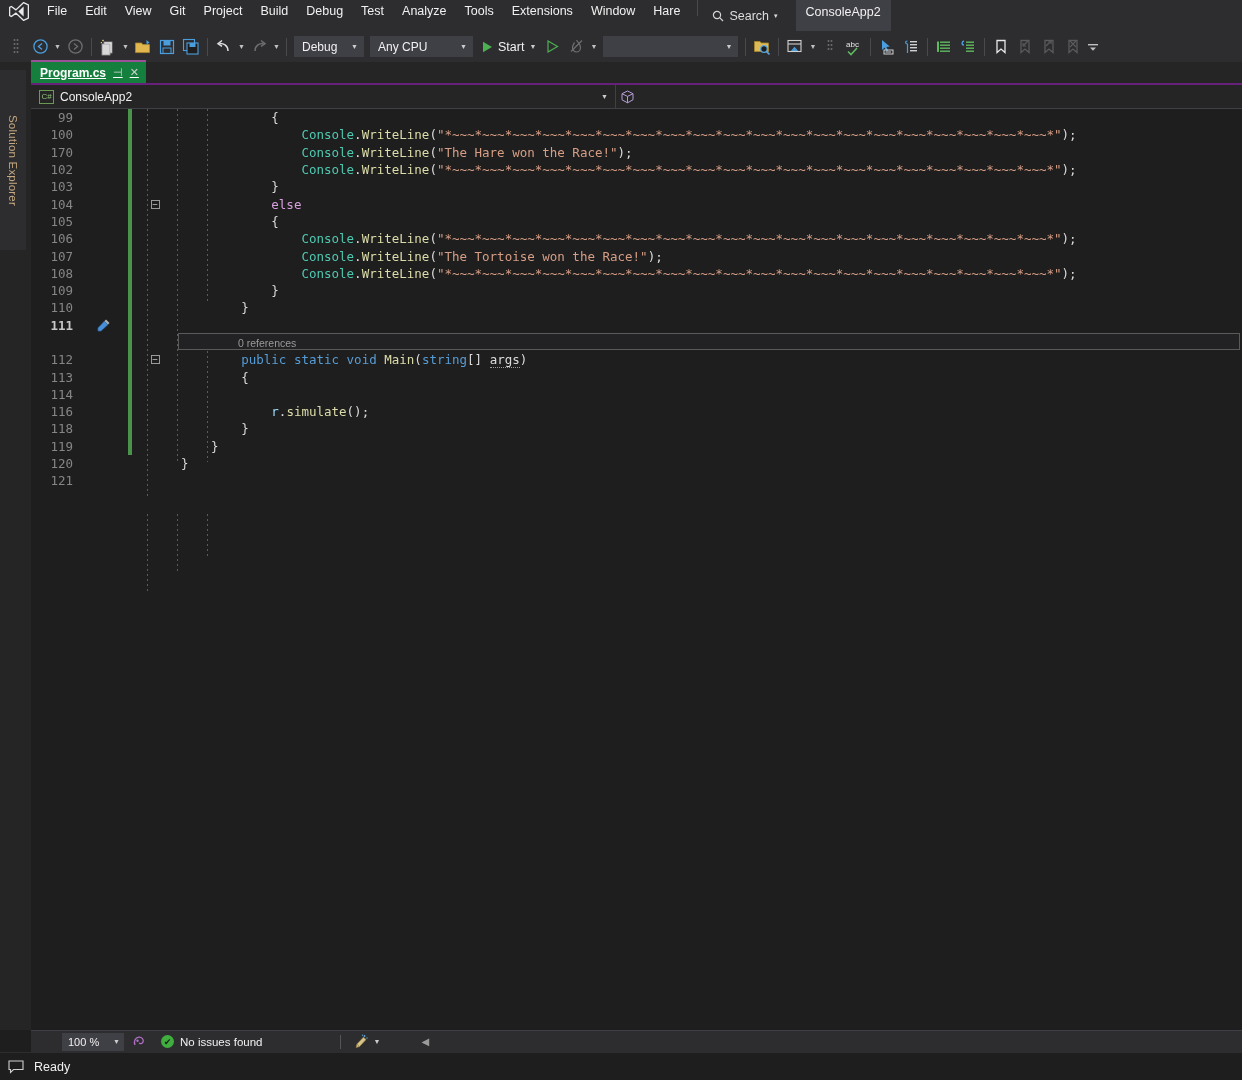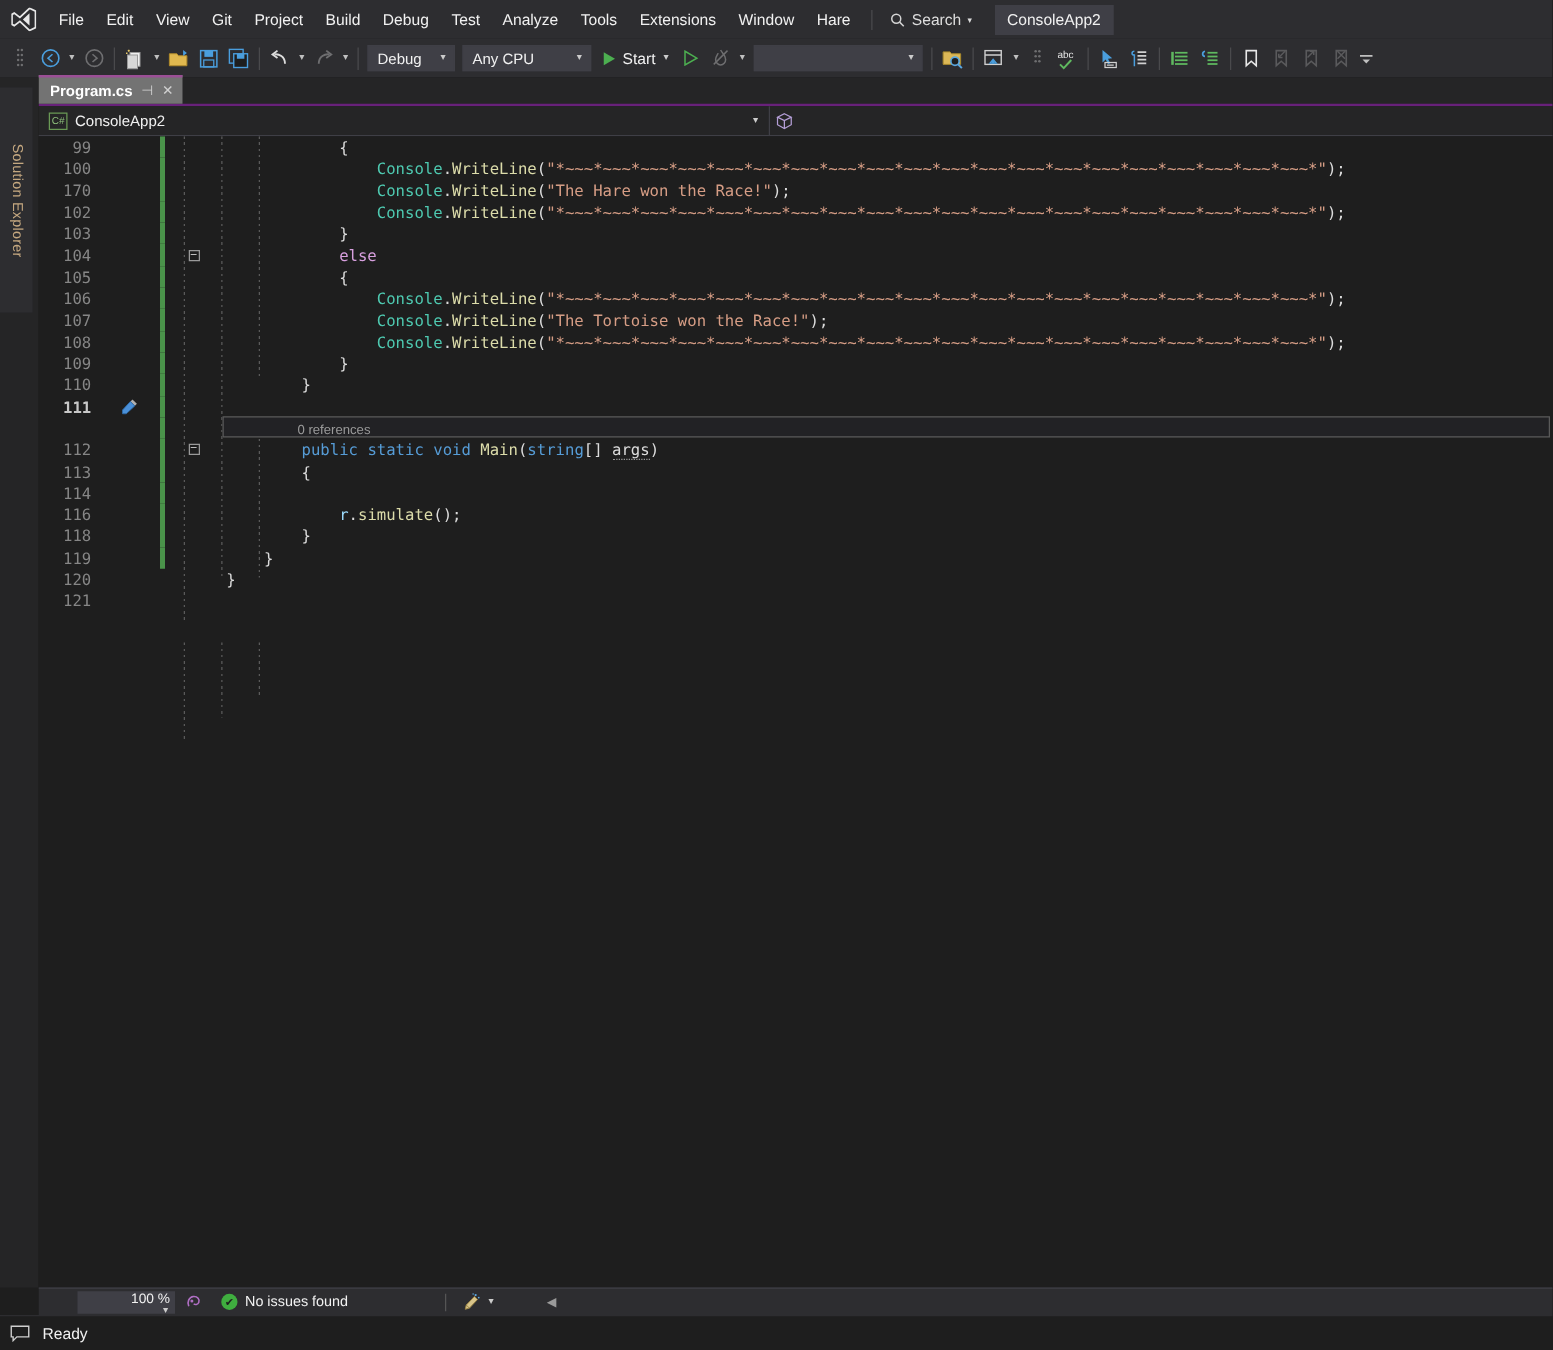--- a/index.html
+++ b/index.html
@@ -5,21 +5,21 @@
   * { margin:0; padding:0; box-sizing:border-box; }
   html,body{
     width:1242px; height:1080px;
     background:#1e1e1e;
     font-family:"Liberation Sans", sans-serif;
     color:#f1f1f1;
     overflow:hidden;
   }
   
   .menubar{
-    height:31px; background:#2d2d30; display:flex; align-items:center;
+    height:31px; background:#2d2d30; display:flex; 
     padding-left:6px; font-size:12.5px;
   }
   .vs-logo{ width:26px;height:22px;display:flex;align-items:center;justify-content:center;margin-right:6px;}
   .menubar .mi{ padding:4px 9px; color:#f1f1f1; white-space:nowrap; cursor:default;}
   .menu-sep{ width:1px;height:16px;background:#4a4a4c;margin:0 8px;}
   .search-box{ display:flex;align-items:center;gap:5px;padding:3px 6px;color:#ddd;font-size:12.5px;}
   .proj-chip{ background:#3f3f46;padding:5px 10px;font-size:12.5px;margin-left:12px;}
   
   .toolbar{
     height:31px;background:#2d2d30;display:flex;align-items:center;
@@ -44,22 +44,22 @@
     background:#2d2d30;
     display:flex;align-items:center;justify-content:center;
   }
   .dock-tab span{
     writing-mode:vertical-rl; font-size:11.5px;color:#c5a880;letter-spacing:.2px;white-space:nowrap;
   }
   
   .editor-wrap{position:absolute;left:31px;top:62px;right:0;bottom:50px;background:#1e1e1e;display:flex;flex-direction:column;}
   .tabstrip{height:23px;background:#252526;display:flex;align-items:flex-end;border-bottom:2px solid #68217a;}
   .tab{
-    height:23px;background:#737373;border-top:2px solid #9b4f96;display:flex;align-items:center;
-    gap:7px;padding:0 7px 0 9px;font-size:12px;color:#fff;font-weight:bold;
+    height:23px;background:#15803d;border-top:2px solid #9b4f96;display:flex;align-items:center;
+    gap:7px;padding:0 7px 0 9px;font-size:12px;color:#fff;font-weight:bold;text-decoration:underline;
   }
   .tab .pin,.tab .cls{font-weight:normal;font-size:11px;color:#d0d0d0;cursor:default;}
   .navbar{height:24px;background:#252526;display:flex;align-items:center;border-bottom:1px solid #3f3f46;font-size:12px;}
   .nav-seg{display:flex;align-items:center;height:24px;flex:1;min-width:0;position:relative;}
   .nav-seg.first{max-width:585px;flex:0 0 585px;border-right:1px solid #3f3f46;}
   .nav-seg .lbl{padding-left:6px;color:#f1f1f1;white-space:nowrap;overflow:hidden;}
   .nav-seg .ddc{position:absolute;right:7px;font-size:7px;color:#ccc;}
   .cs-badge{
     width:15px;height:14px;border:1px solid #6a9955;color:#8ec07c;font-size:8px;
     display:flex;align-items:center;justify-content:center;margin-left:8px;font-family:"Liberation Sans",sans-serif;
@@ -90,22 +90,22 @@
   
   .guides{position:absolute;left:0;top:0;bottom:0;width:100%;pointer-events:none;}
   .guide{position:absolute;top:0;bottom:0;width:1px;
     background:repeating-linear-gradient(to bottom,#5a5a5a 0 2px,transparent 2px 5px);}
   
   .editor-status{
     position:absolute;left:31px;right:0;bottom:28px;height:22px;background:#2d2d30;
     display:flex;align-items:center;font-size:11.5px;color:#f1f1f1;border-top:1px solid #3f3f46;
   }
   .zoom-combo{
-    width:78px;height:18px;background:#3f3f46;display:flex;align-items:flex-end;justify-content:space-between;
-    padding:0 4px 0 6px;margin-left:31px;font-size:11px;flex-direction:column;
+    width:62px;height:18px;background:#3f3f46;display:flex;align-items:center;justify-content:space-between;
+    padding:0 4px 0 6px;margin-left:31px;font-size:11px;
   }
   .es-sep{width:1px;height:14px;background:#555;margin:0 12px;}
   .issues{display:flex;align-items:center;gap:6px;margin-left:14px;}
   .statusbar{
     position:absolute;left:0;right:0;bottom:0;height:28px;background:#1e1e1e;
     display:flex;align-items:center;gap:10px;padding-left:8px;font-size:12.5px;color:#f1f1f1;
     border-top:1px solid #2d2d30;
   }
   .ok-circle{width:13px;height:13px;border-radius:50%;background:#3fae3f;display:flex;align-items:center;justify-content:center;color:#1e1e1e;font-size:9px;}
 </style>

